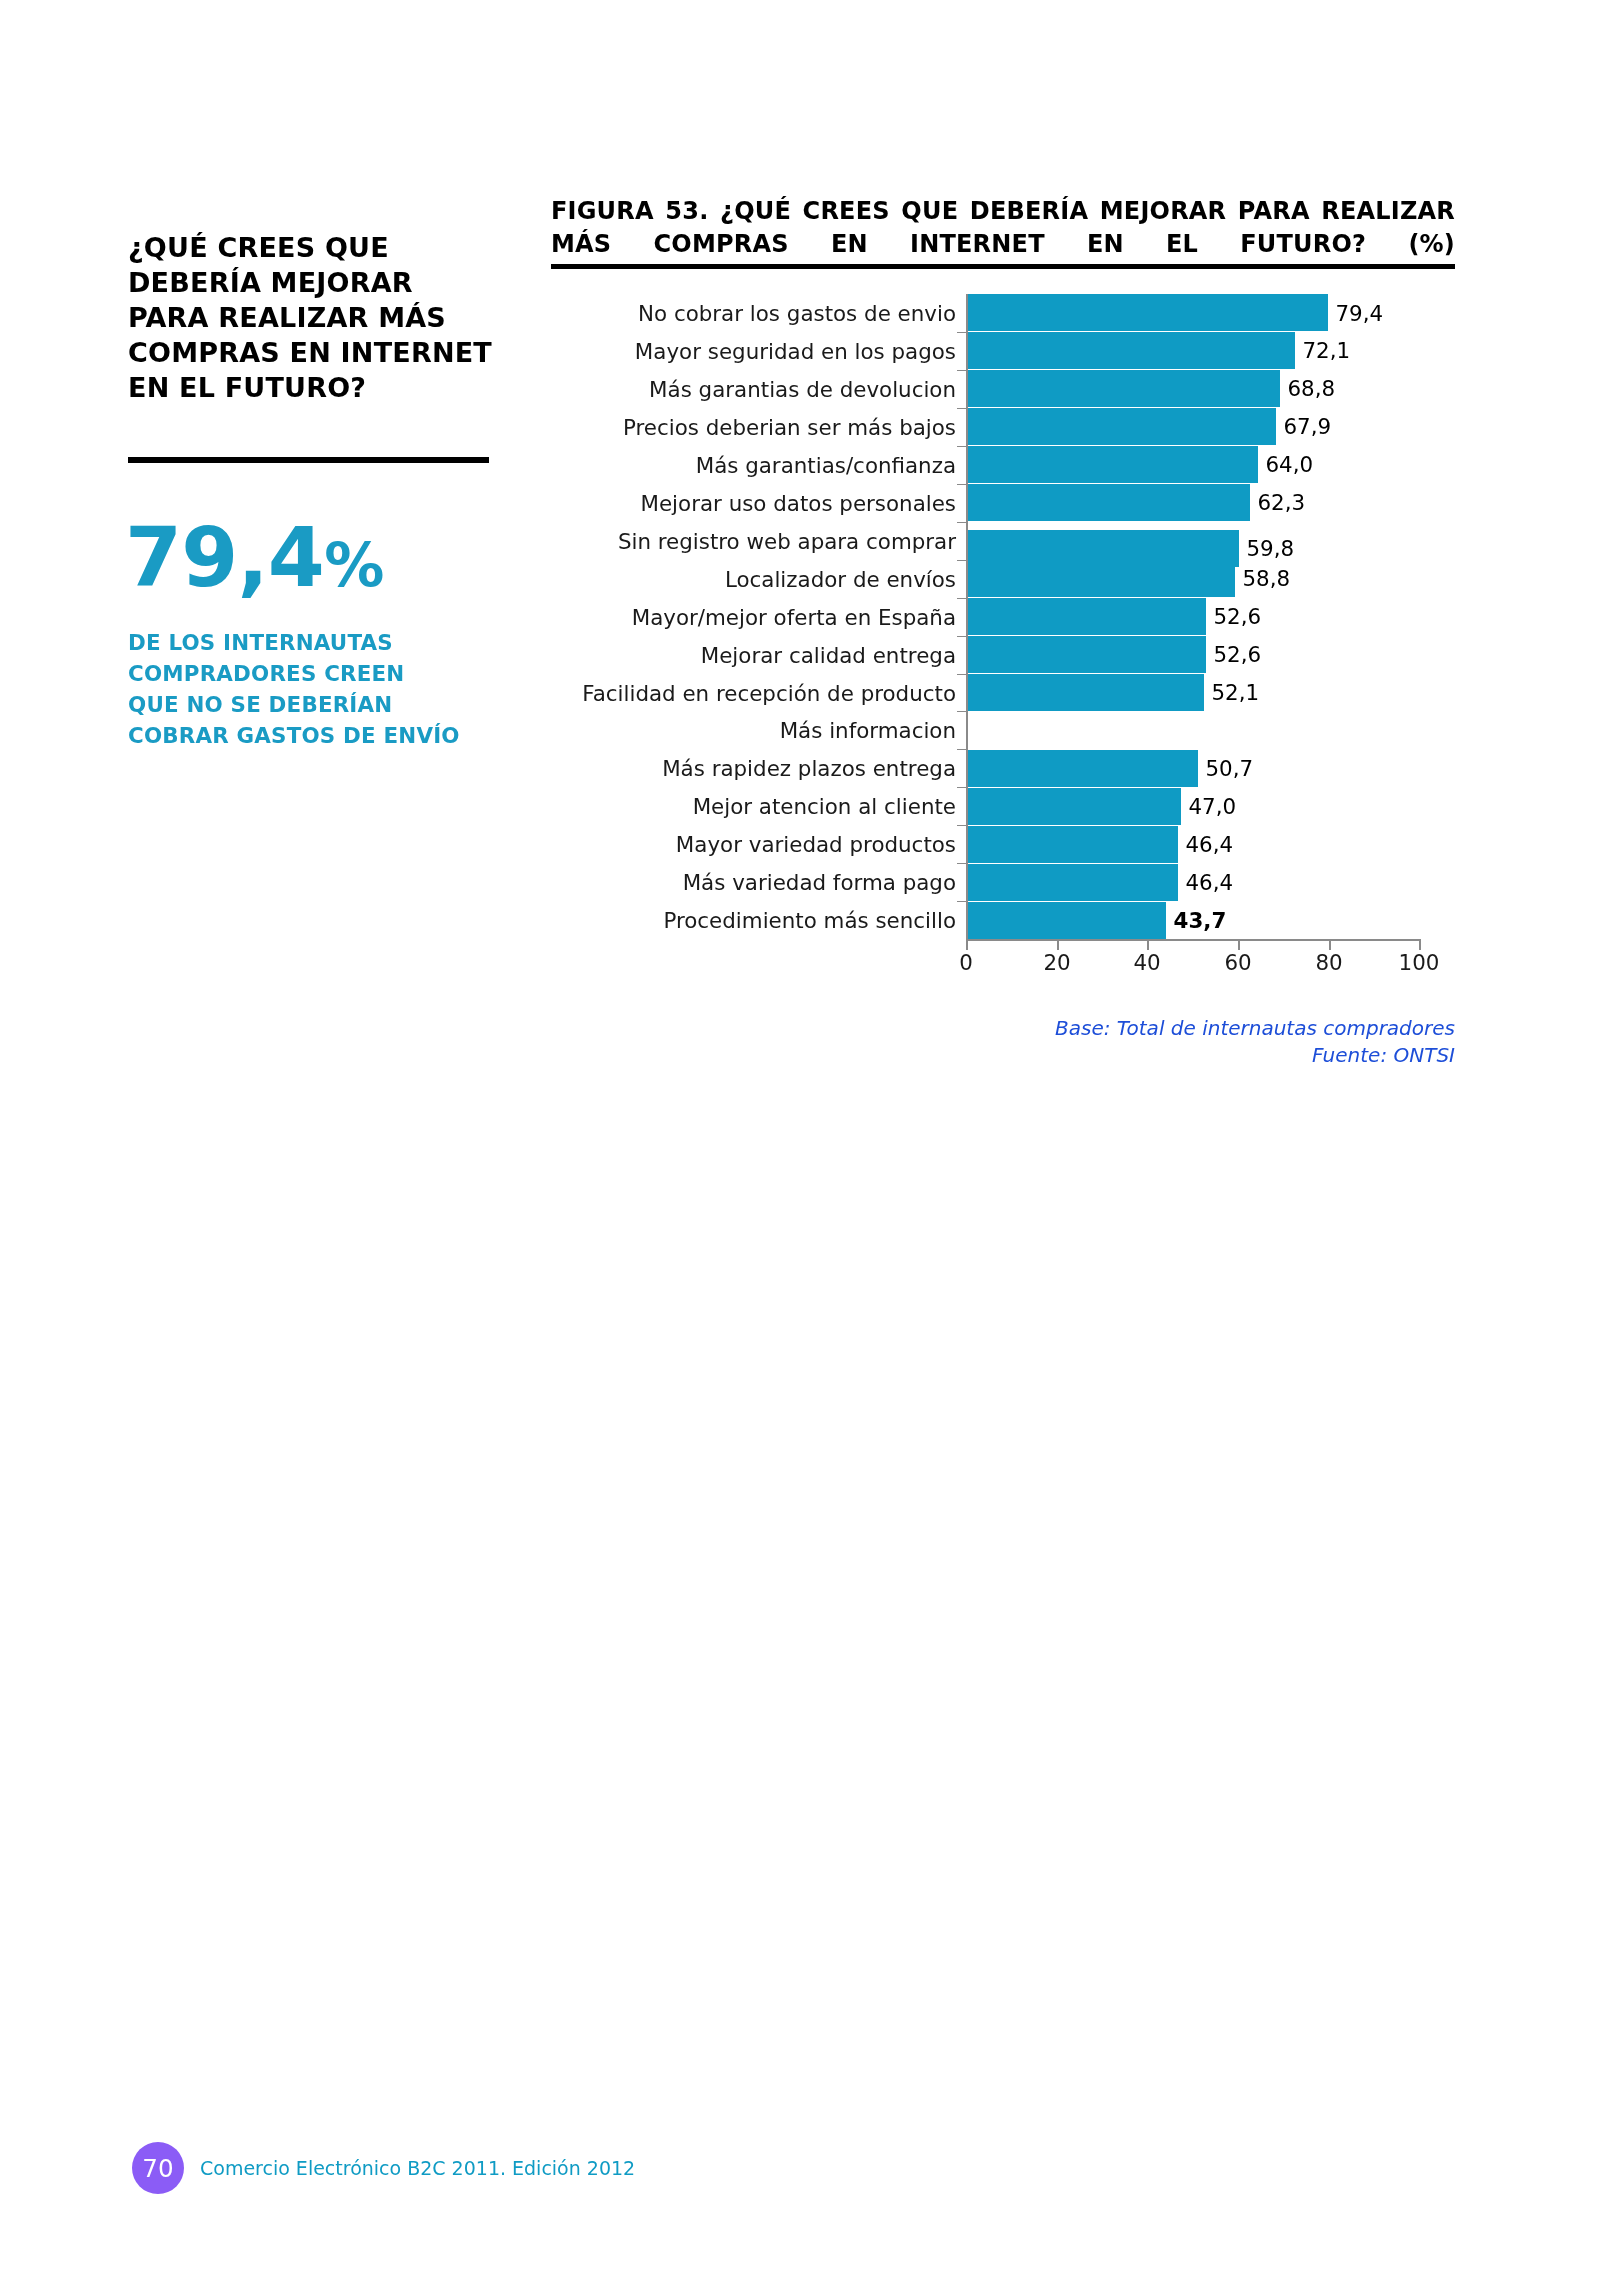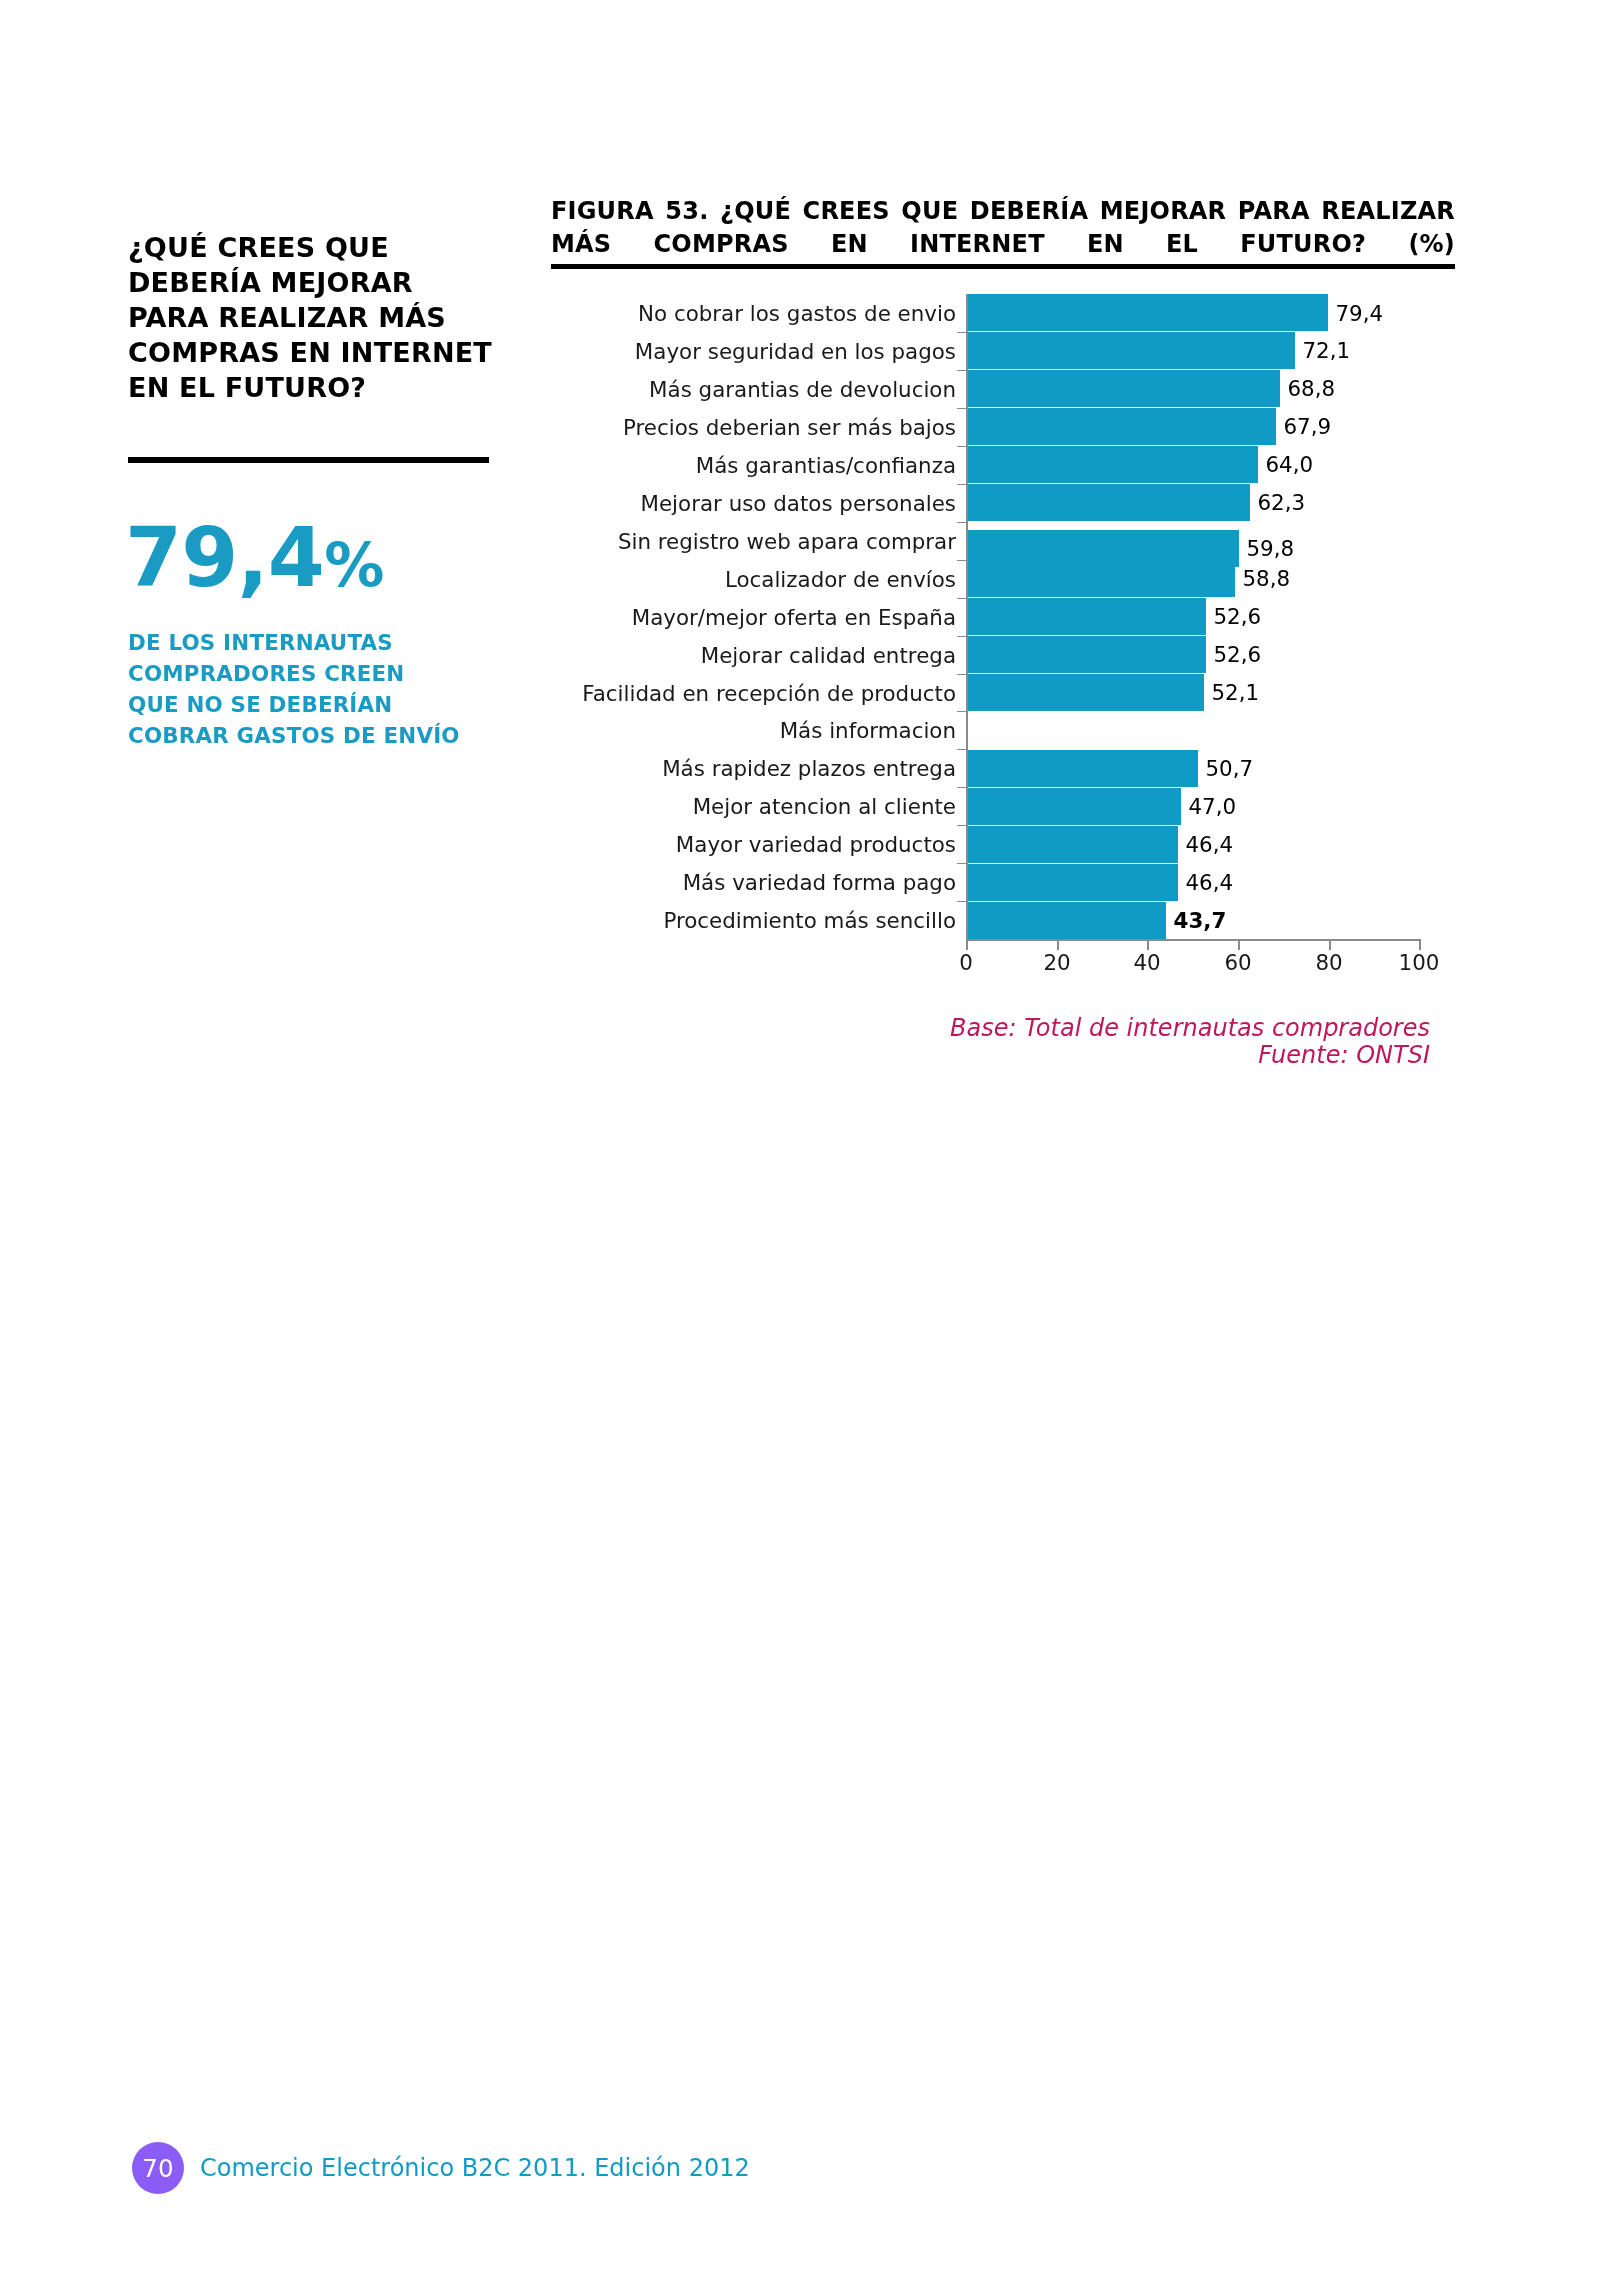--- a/index.html
+++ b/index.html
@@ -181,29 +181,29 @@
     top: 656px;
     transform: translateX(-50%);
     font-family: "DejaVu Sans", sans-serif;
     font-size: 21.4px;
     color: #1a1a1a;
   }
 
   
   #source-notes {
     position: absolute;
-    left: 688px;
+    left: 713px;
     top: 1015px;
     width: 742px;
     text-align: right;
     font-family: "DejaVu Sans", sans-serif;
     font-style: italic;
-    font-size: 24px;
+    font-size: 20px;
     line-height: 27px;
-    color: #be185d;
+    color: #1d4ed8;
   }
 
   
   #footer {
     position: absolute;
     left: 132px;
     top: 2142px;
     display: flex;
     align-items: center;
   }
@@ -215,21 +215,21 @@
     color: #ffffff;
     display: flex;
     align-items: center;
     justify-content: center;
     font-family: "DejaVu Sans", sans-serif;
     font-size: 24.6px;
   }
   #footer-text {
     margin-left: 16px;
     font-family: "DejaVu Sans", sans-serif;
-    font-size: 24px;
+    font-size: 19px;
     color: #0F9BC4;
     white-space: nowrap;
   }
 </style>
 </head>
 <body>
 
 <div id="sidebar">
   <p id="sidebar-question">¿QUÉ CREES QUE DEBERÍA MEJORAR PARA REALIZAR MÁS COMPRAS EN INTERNET EN EL FUTURO?</p>
 </div>

